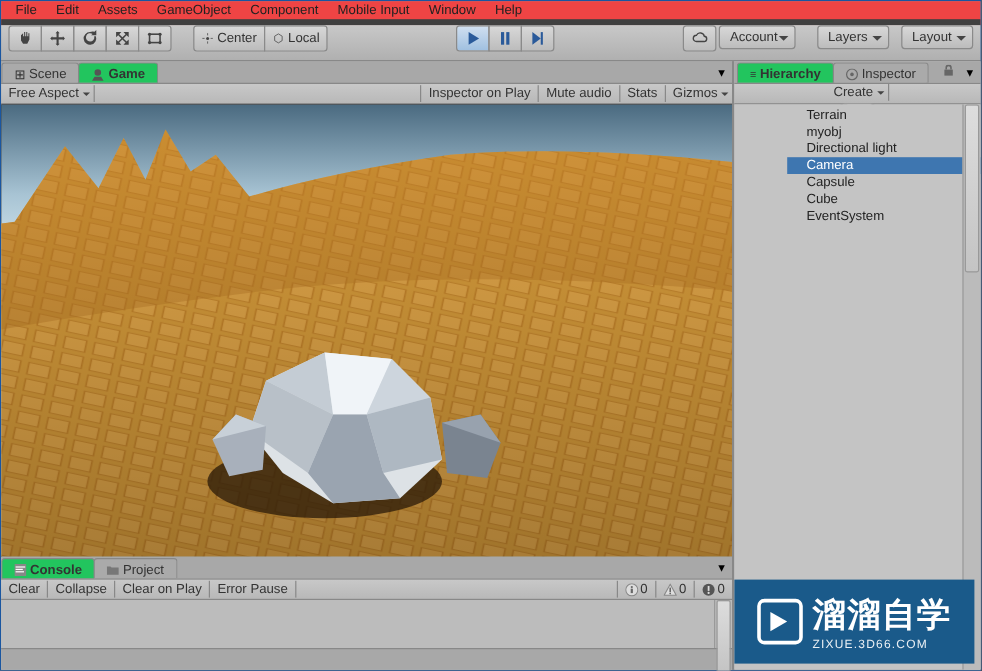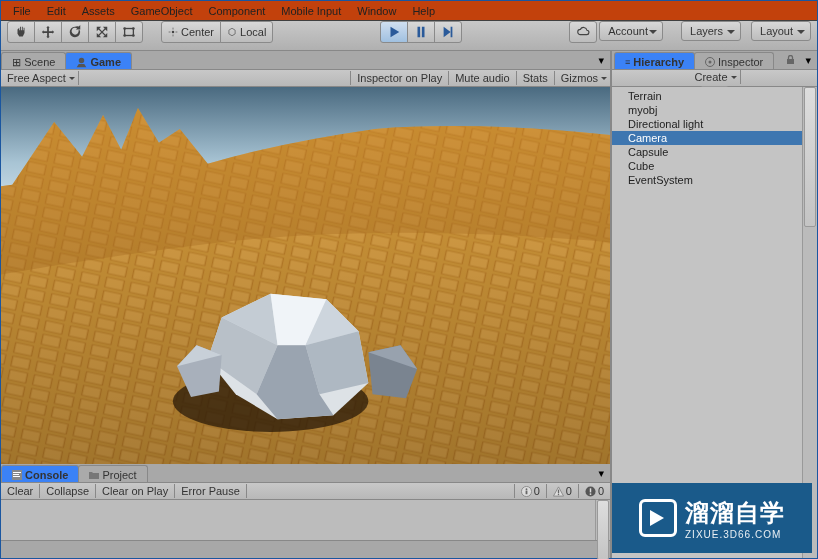--- a/index.html
+++ b/index.html
@@ -12,42 +12,42 @@
   .titlebar .title { flex: 1; color: #333; }
   .winbtns { display: flex; height: 20px; margin-right: 2px; }
   .winbtn { width: 30px; height: 20px; display: flex; align-items: center; justify-content: center; border: 1px solid #888; margin-left: -1px; background: linear-gradient(#f0f0f0,#d8d8d8); }
   .winbtn.min::after { content:""; width:10px; height:2px; background:#333; margin-top:6px;}
   .winbtn.max::after { content:""; width:10px; height:8px; border:1.5px solid #333; }
   .winbtn.close { background: linear-gradient(#e07a66,#c74a32); width:46px; border-color:#a03525;}
   .winbtn.close::before, .winbtn.close::after { content:""; position:absolute; width:12px; height:2px; background:#fff; }
   .winbtn.close { position:relative; }
   .winbtn.close::before{ transform:rotate(45deg);} .winbtn.close::after{ transform:rotate(-45deg);}
   
-  .menubar { height: 20px; background: #c2410c; display: flex; align-items: center; padding: 0 4px; border-bottom: 1px solid #404040; }
+  .menubar { height: 20px; background: #ef4444; display: flex; align-items: center; padding: 0 4px; border-bottom: 5px solid #404040; }
   .menubar .item { padding: 2px 8px; color: #222; }
   
   .toolbar { height: 30px; background: linear-gradient(#c8c8c8,#b0b0b0); display: flex; align-items: flex-start; padding: 0 6px; gap: 2px; border-bottom: 1px solid #888; }
   .tbtn { height: 22px; min-width: 28px; background: linear-gradient(#d8d8d8,#bcbcbc); border: 1px solid #8a8a8a; border-radius: 3px; display: inline-flex; align-items: center; justify-content: center; padding: 0 4px; color:#333;}
   .tbtn.active { background: linear-gradient(#b0b0b0,#d8d8d8); }
   .tbtn.play.active { background: linear-gradient(#d0dff0,#a0c0e0); }
   .tgroup { display: inline-flex; }
   .tgroup .tbtn { border-radius: 0; margin-left:-1px;}
   .tgroup .tbtn:first-child { border-radius: 3px 0 0 3px; margin-left:0;}
   .tgroup .tbtn:last-child { border-radius: 0 3px 3px 0; }
   .spacer { flex: 1; }
   .dropdown { height: 20px; background: linear-gradient(#d8d8d8,#bcbcbc); border: 1px solid #8a8a8a; border-radius: 3px; display: inline-flex; align-items: center; padding: 0 14px 0 8px; color:#333; position:relative; min-width:60px;}
   .dropdown::after { content:""; position:absolute; right:5px; top:8px; border:4px solid transparent; border-top-color:#444;}
   
   .content { flex: 1; display: flex; background: #a0a0a0; }
   
   .left { flex: 1; display: flex; flex-direction: column; border-right: 2px solid #888;}
   .tabs { height: 18px; display: flex; background: #a8a8a8; align-items: flex-end;}
   .tab { height: 17px; padding: 2px 10px 0 10px; background: #c0c0c0; border: 1px solid #888; border-bottom: none; border-radius: 3px 3px 0 0; margin-right: -1px; display: flex; align-items: center; gap: 3px; color:#333;}
   .tab.inactive { background: #aaa; }
-  .tab.active { background: #3b82f6; font-weight:bold;justify-content:space-between;}
+  .tab.active { background: #22c55e; font-weight:bold;justify-content:space-between;}
   
   .subbar { height: 18px; background: linear-gradient(#c8c8c8,#b8b8b8); display:flex; align-items:center; border-bottom:1px solid #888; border-top:1px solid #888;}
   .subbar .sdrop { padding: 1px 12px 1px 6px; border-right:1px solid #888; position:relative; color:#333;}
   .subbar .sdrop::after { content:""; position:absolute; right:3px; top:6px; border:3px solid transparent; border-top-color:#444;}
   .subbar .sbtn { padding: 1px 6px; border-left:1px solid #888; color:#333;}
   .subbar .sbtn.last{ padding-right:12px; position:relative;}
   .subbar .sbtn.last::after{ content:""; position:absolute; right:3px; top:6px; border:3px solid transparent; border-top-color:#444;}
   
   .gameview { flex: 1; background: #222; position: relative; overflow:hidden;}
   .sky { position:absolute; inset:0; background: linear-gradient(to bottom, #4a6a80 0%, #a8c4d4 20%, #d8e8f0 35%, #d8e8f0 40%);}
@@ -72,21 +72,21 @@
   .hitem { padding: 1px 4px 1px 16px; color:#222; }
   .hitem.sel { background:#3e76b0; color:#fff;}
   
   .scrollb { position:absolute; right:0; top:0; bottom:0; width:15px; background:#bbb; border-left:1px solid #999;}
   .scrollb .thumb { position:absolute; left:1px; right:1px; top:0; height:60px; background:linear-gradient(#ddd,#c4c4c4); border:1px solid #999; border-radius:2px;}
   
   .watermark { position:absolute; right:6px; bottom:6px; width:200px; height:70px; background:#1a5a8a; display:flex; align-items:center; justify-content:center; gap:8px; padding:8px;}
   .watermark .play{ width:38px; height:38px; border:3px solid #fff; border-radius:6px; display:flex; align-items:center; justify-content:center;}
   .watermark .play::after{ content:""; border:8px solid transparent; border-left:14px solid #fff; margin-left:6px;}
   .watermark .txt { color:#fff; }
-  .watermark .big{ font-size:24px; font-weight:bold; letter-spacing:1px;}
+  .watermark .big{ font-size:28px; font-weight:bold; letter-spacing:1px;}
   .watermark .small{ font-size:10px; letter-spacing:1px; opacity:.9;}
   
   svg.ico { width:14px; height:14px; }
 </style>
 </head>
 <body>
 
 <div class="window">
 
 
@@ -329,21 +329,21 @@
         <div style="padding:2px 4px;"><svg width="9" height="10" viewBox="0 0 9 10">
               <rect x="1" y="4" width="7" height="5" fill="#666"></rect>
               <path d="M2.5 4V2.5a2 2 0 0 1 4 0V4" fill="none" stroke="#666" stroke-width="1.3"></path>
             </svg></div>
         <div style="padding:2px 6px;">▾</div>
       </div>
       <div class="hier-bar">
         <div class="create">Create</div>
         <div class="search"><span style="opacity:.6;">All</span></div>
       </div>
-      <div class="hier-list" id="hier-list" style="position:relative;">
+      <div class="hier-list" id="hier-list" style="position:relative;padding-left:44px;">
         <div class="scrollb">
             <div class="thumb" style="height:140px;"></div>
           </div>
       <div class="hitem">Terrain</div>
           <div class="hitem">myobj</div>
           <div class="hitem">Directional light</div>
           <div class="hitem sel">Camera</div>
           <div class="hitem">Capsule</div>
           <div class="hitem">Cube</div>
           <div class="hitem">EventSystem</div>

